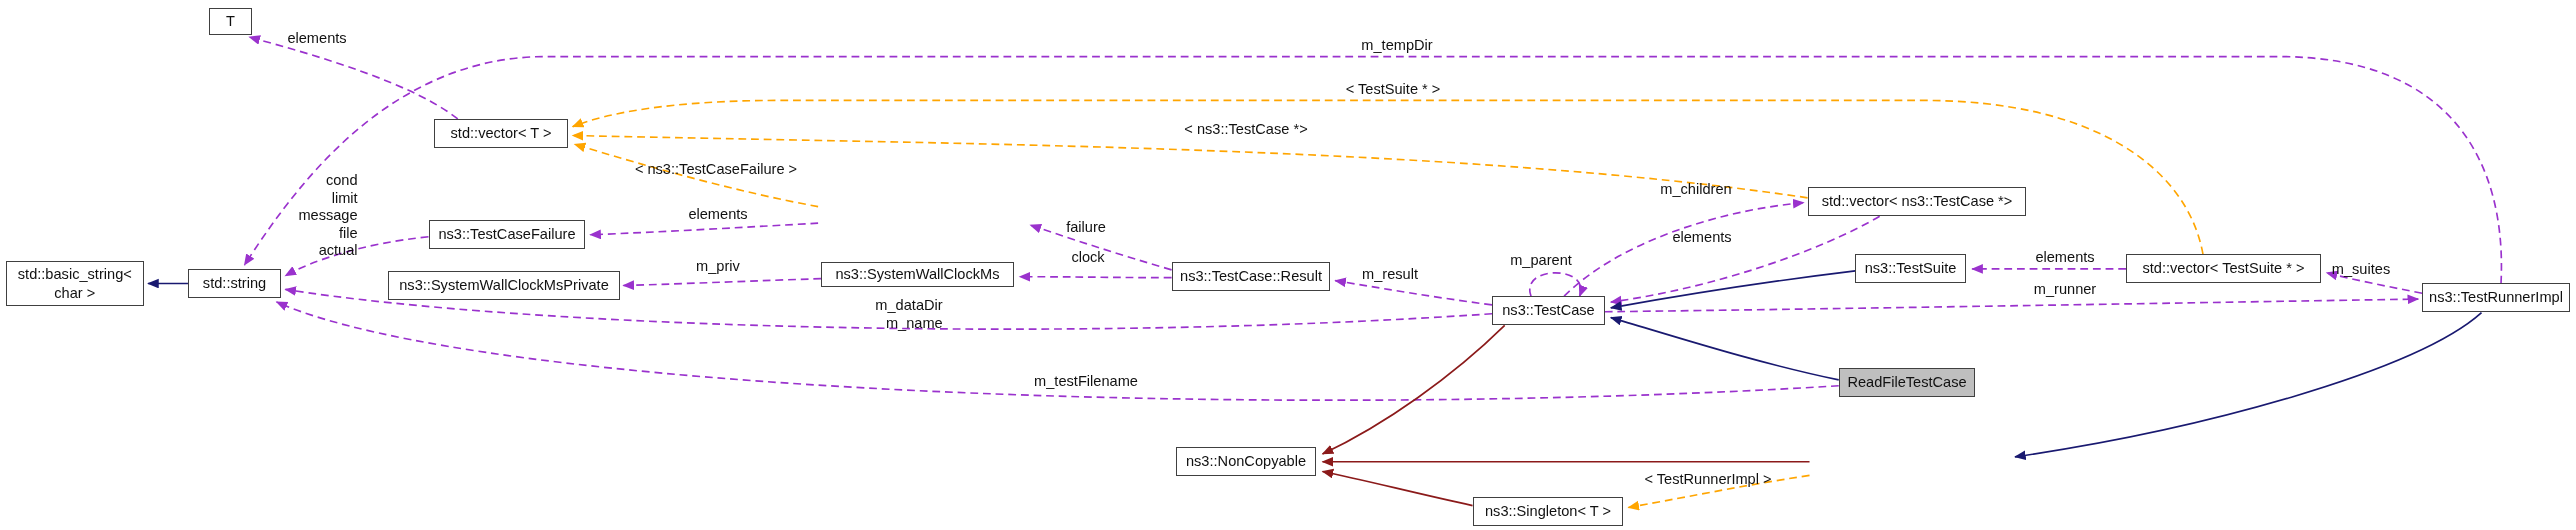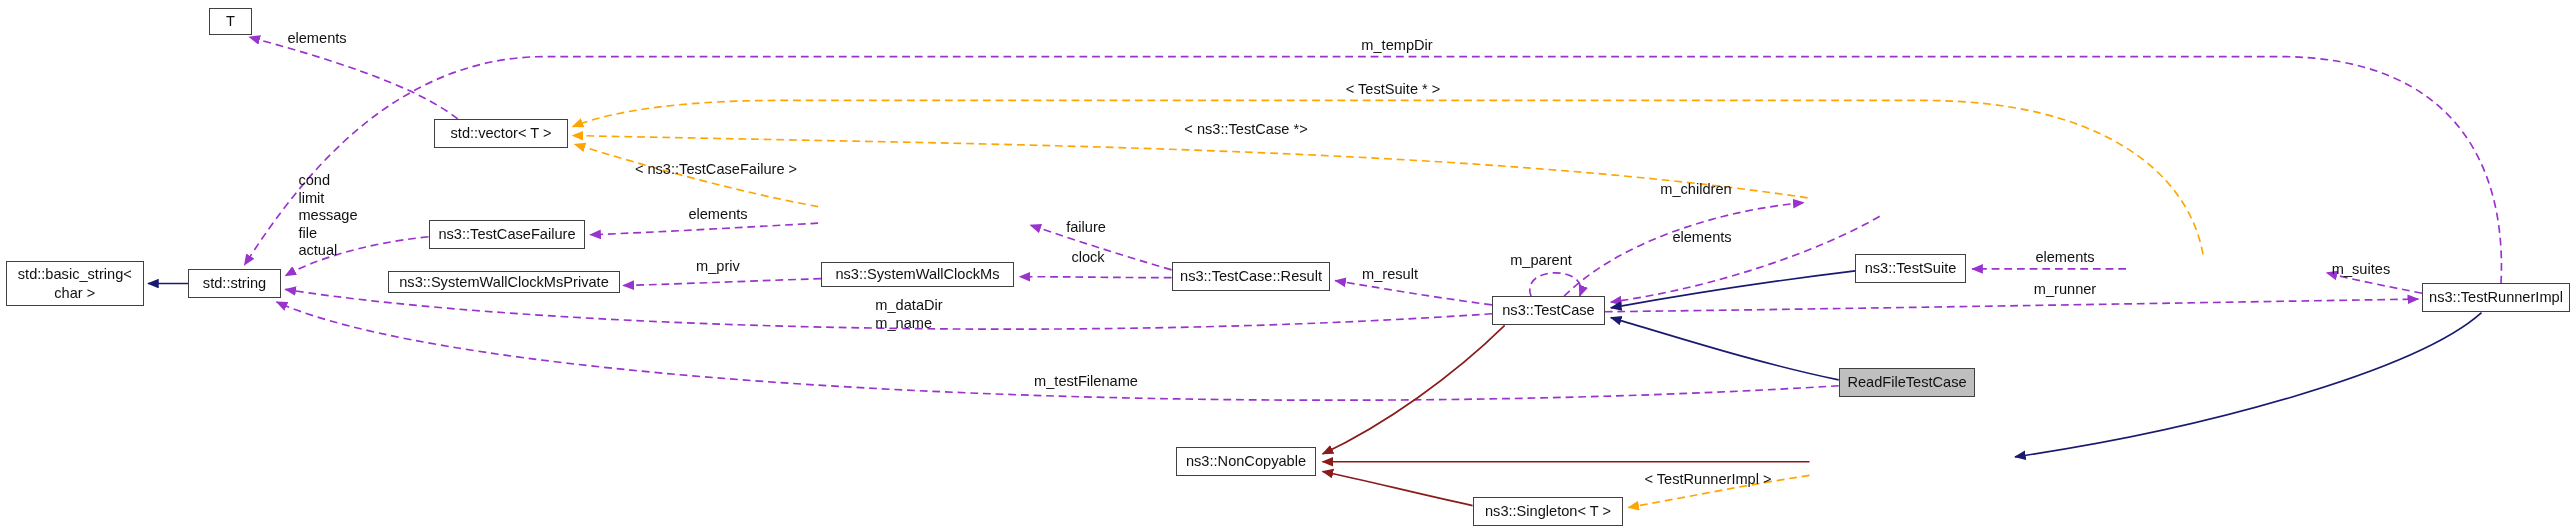--- a/index.html
+++ b/index.html
@@ -23,21 +23,21 @@
     position:absolute;box-sizing:border-box;
     background:#ffffff;border:1.6px solid var(--c-node_border,#404040);
     display:flex;align-items:center;justify-content:center;
     text-align:center;font-size:14.6px;line-height:1.25;color:#111;
     padding:1px 2.9px;cursor:pointer;
   }
   .node.highlight{background:var(--c-highlight_node_fill,#bfbfbf);}
   .edge-label{
     position:absolute;transform:translate(-50%,-50%);
     font-size:14.6px;line-height:1.2;color:#111;
-    white-space:pre-line;text-align:left;
+    white-space:pre-line;text-align:right;
   }
 </style>
 </head>
 <body>
 
 <div class="diagram">
 
   <svg class="edges" width="2576" height="531" viewBox="0 0 2645 545">
     <defs>
       <marker id="m-usage" markerWidth="13" markerHeight="11" refX="11" refY="5" orient="auto" markerUnits="userSpaceOnUse">
@@ -94,34 +94,40 @@
     </div>
   <div class="node" style="left:188px;top:269px;width:93px;height:29px">
       <span>std::string</span>
     </div>
   <div class="node" style="left:434px;top:119px;width:134px;height:29px">
       <span>std::vector&lt; T &gt;</span>
     </div>
   <div class="node" style="left:429px;top:220px;width:156px;height:29px">
       <span>ns3::TestCaseFailure</span>
     </div>
-  <div class="node" style="left:388px;top:271px;width:232px;height:22px">
+  <div class="node" style="left:388px;top:271px;width:232px;height:29px">
       <span>ns3::SystemWallClockMsPrivate</span>
     </div>
   <div class="node" style="left:821px;top:262px;width:193px;height:25px">
       <span>ns3::SystemWallClockMs</span>
     </div>
   <div class="node" style="left:1172px;top:262px;width:158px;height:29px">
       <span>ns3::TestCase::Result</span>
     </div>
   <div class="node" style="left:1492px;top:296px;width:113px;height:29px">
       <span>ns3::TestCase</span>
     </div>
+  <div class="node" style="left:1808px;top:187px;width:218px;height:29px">
+      <span>std::vector&lt; ns3::TestCase *&gt;</span>
+    </div>
   <div class="node" style="left:1855px;top:254px;width:111px;height:29px">
       <span>ns3::TestSuite</span>
+    </div>
+  <div class="node" style="left:2126px;top:254px;width:195px;height:29px">
+      <span>std::vector&lt; TestSuite * &gt;</span>
     </div>
   <div class="node" style="left:2422px;top:283px;width:148px;height:29px">
       <span>ns3::TestRunnerImpl</span>
     </div>
   <div class="node highlight" style="left:1839px;top:368px;width:136px;height:29px">
       <span>ReadFileTestCase</span>
     </div>
   <div class="node" style="left:1176px;top:447px;width:140px;height:29px">
       <span>ns3::NonCopyable</span>
     </div>

